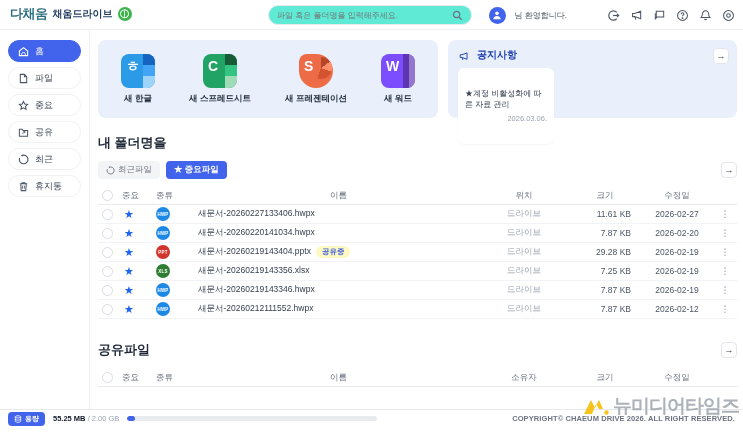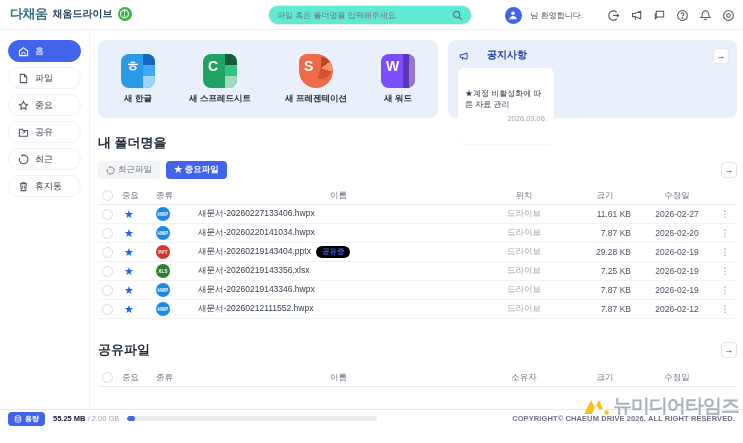--- a/index.html
+++ b/index.html
@@ -10,21 +10,21 @@
   .topbar { position:absolute; top:0; left:0; right:0; height:30px; background:#fff; border-bottom:1px solid #eef0f3; z-index:10; }
   .logo-wrap { position:absolute; left:10px; top:5px; display:flex; align-items:center; gap:5px; }
   .logo-text { font-size:13px; font-weight:800; color:#2c6e7f; letter-spacing:-0.5px;text-align:center; }
   .app-title { font-size:10px; font-weight:800; color:#1e3a5f; }
   .logo-badge { width:14px; height:14px; border-radius:50%; background:#3bb54a; color:#fff; display:flex; align-items:center; justify-content:center; font-size:9px; font-weight:bold; }
   .search-pill { position:absolute; left:268px; top:5px; width:204px; height:20px; background:#5eead4; border:1px solid #e8eaee; border-radius:10px; display:flex; align-items:center; padding:0 8px; }
   .search-pill input { flex:1; border:none; background:transparent; outline:none; font-size:8px; color:#6b7280; font-family:"Liberation Sans", sans-serif; }
   .search-pill svg { flex:none; }
   .top-right { position:absolute; right:8px; top:0; height:30px; display:flex; align-items:center; gap:9px; }
   .avatar { width:17px; height:17px; border-radius:50%; background:#4263eb; display:flex; align-items:center; justify-content:center; }
-  .welcome { font-size:8px; color:#4b5563; margin-right:14px; }
+  .welcome { font-size:8px; color:#4b5563; margin-right:30px; }
   .tico { width:14px; height:14px; display:flex; align-items:center; justify-content:center; cursor:pointer; }
 
   
   .sidebar { position:absolute; top:30px; left:0; width:90px; bottom:18px; background:#fff; border-right:1px solid #eef0f3; padding:10px 8px; }
   .side-item { height:22px; border:1px solid #f1f2f5; border-radius:11px; display:flex; align-items:center; gap:6px; padding:0 9px; font-size:9px; color:#374151; margin-bottom:5px; cursor:pointer; background:#fff; }
   .side-item svg { flex:none; }
   .side-item.active { background:#4263eb; border-color:#4263eb; color:#fff; }
 
   
   .main { position:absolute; top:30px; left:90px; right:0; bottom:18px; background:#fff; padding:10px 6px 0 8px; overflow:hidden; }
@@ -39,21 +39,21 @@
   .qi-sheet { background:#21a366; }
   .qi-sheet .stripes { background:linear-gradient(180deg,#185c37 33%,#33c481 33% 66%,#9fdbb6 66%); }
   .qi-ppt { background:#ed6c47; border-radius:8px 50% 50% 50%; }
   .qi-ppt .pie { position:absolute; right:1px; top:3px; width:22px; height:22px; border-radius:50%; background:conic-gradient(#b7472a 0 55deg,#ff8f6b 55deg 110deg,#d35230 110deg 200deg,#ed6c47 200deg); }
   .qi-ppt .letter { z-index:2; }
   .qi-word { background:#7c4dff; }
   .qi-word .stripes { background:linear-gradient(90deg,#5e35b1 0 6px,#9575cd 6px); }
   .quick-label { margin-top:5px; font-size:8.5px; font-weight:700; color:#1f2937; }
 
   .notice-panel { flex:1; height:78px; background:#e9f0fc; border-radius:8px; padding:8px 10px; position:relative; }
-  .notice-head { display:flex; align-items:flex-end; gap:18px; font-size:10px; font-weight:800; color:#1d3fae; }
+  .notice-head { display:flex; align-items:flex-end; gap:8px; font-size:10px; font-weight:800; color:#1d3fae; }
   .sq-btn { width:16px; height:16px; background:#fff; border:1px solid #e3e6ec; border-radius:4px; display:flex; align-items:center; justify-content:center; font-size:9px; color:#374151; cursor:pointer; }
   .notice-panel .sq-btn { position:absolute; right:8px; top:8px; }
   .notice-card { margin-top:6px; width:96px; background:#fff; border-radius:6px; padding:21px 7px; box-shadow:0 1px 2px rgba(0,0,0,.04); cursor:pointer; }
   .notice-card .txt { font-size:8px; color:#374151; line-height:1.35; }
   .notice-card .date { font-size:7.5px; color:#9ca3af; text-align:right; margin-top:3px; }
 
   .section-title { font-size:13px; font-weight:800; color:#1f2937; }
   .mydrive-title { margin:16px 0 9px; }
   .filter-row { display:flex; align-items:center; gap:6px; }
   .btn-recent { display:flex; align-items:center; gap:3px; font-size:8.5px; color:#6b7280; background:#f3f4f6; border-radius:4px; padding:3px 8px; cursor:pointer; }
@@ -61,21 +61,21 @@
   .filter-row .sq-btn { margin-left:auto; }
 
   .ftable { margin-top:8px; }
   .trow { display:grid; grid-template-columns:24px 34px 42px 1fr 90px 72px 72px 24px; align-items:center; height:19px; border-bottom:1px solid #f1f3f6; font-size:8.5px; }
   .trow.thead { color:#6b7280; border-bottom:1px solid #e8eaee; height:18px; }
   .cb { width:11px; height:11px; border:1.3px solid #d9dde3; border-radius:50%; margin-left:4px; cursor:pointer; background:#fff; }
   .star { color:#1c64f2; font-size:11px; line-height:1; cursor:pointer; padding-left:2px; }
   .ficon { width:14px; height:14px; border-radius:50%; color:#fff; font-size:4.5px; font-weight:700; display:flex; align-items:center; justify-content:center; letter-spacing:.2px; }
   .ic-hwp { background:#1e88e5; } .ic-ppt { background:#d1352b; } .ic-xls { background:#2e7d32; }
   .cell-name { display:flex; align-items:center; gap:5px; color:#374151; }
-  .badge { background:#000000; color:#3b5bdb; font-size:7.5px; font-weight:700; border-radius:8px; padding:1px 6px; }
+  .badge { background:#fef9c3; color:#3b5bdb; font-size:7.5px; font-weight:700; border-radius:8px; padding:1px 6px; }
   .cell-loc { color:#9ca3af; text-align:center; }
   .cell-size { text-align:right; padding-right:10px; color:#4b5563; }
   .cell-date { text-align:center; color:#4b5563; }
   .kebab { text-align:center; color:#6b7280; font-size:9px; cursor:pointer; }
   .th-name { text-align:center; } .th-c { text-align:center; } .th-size { text-align:center; }
 
   .shared-head { display:flex; align-items:center; margin:22px 0 10px; }
   .shared-head .sq-btn { margin-left:auto; }
 
   

